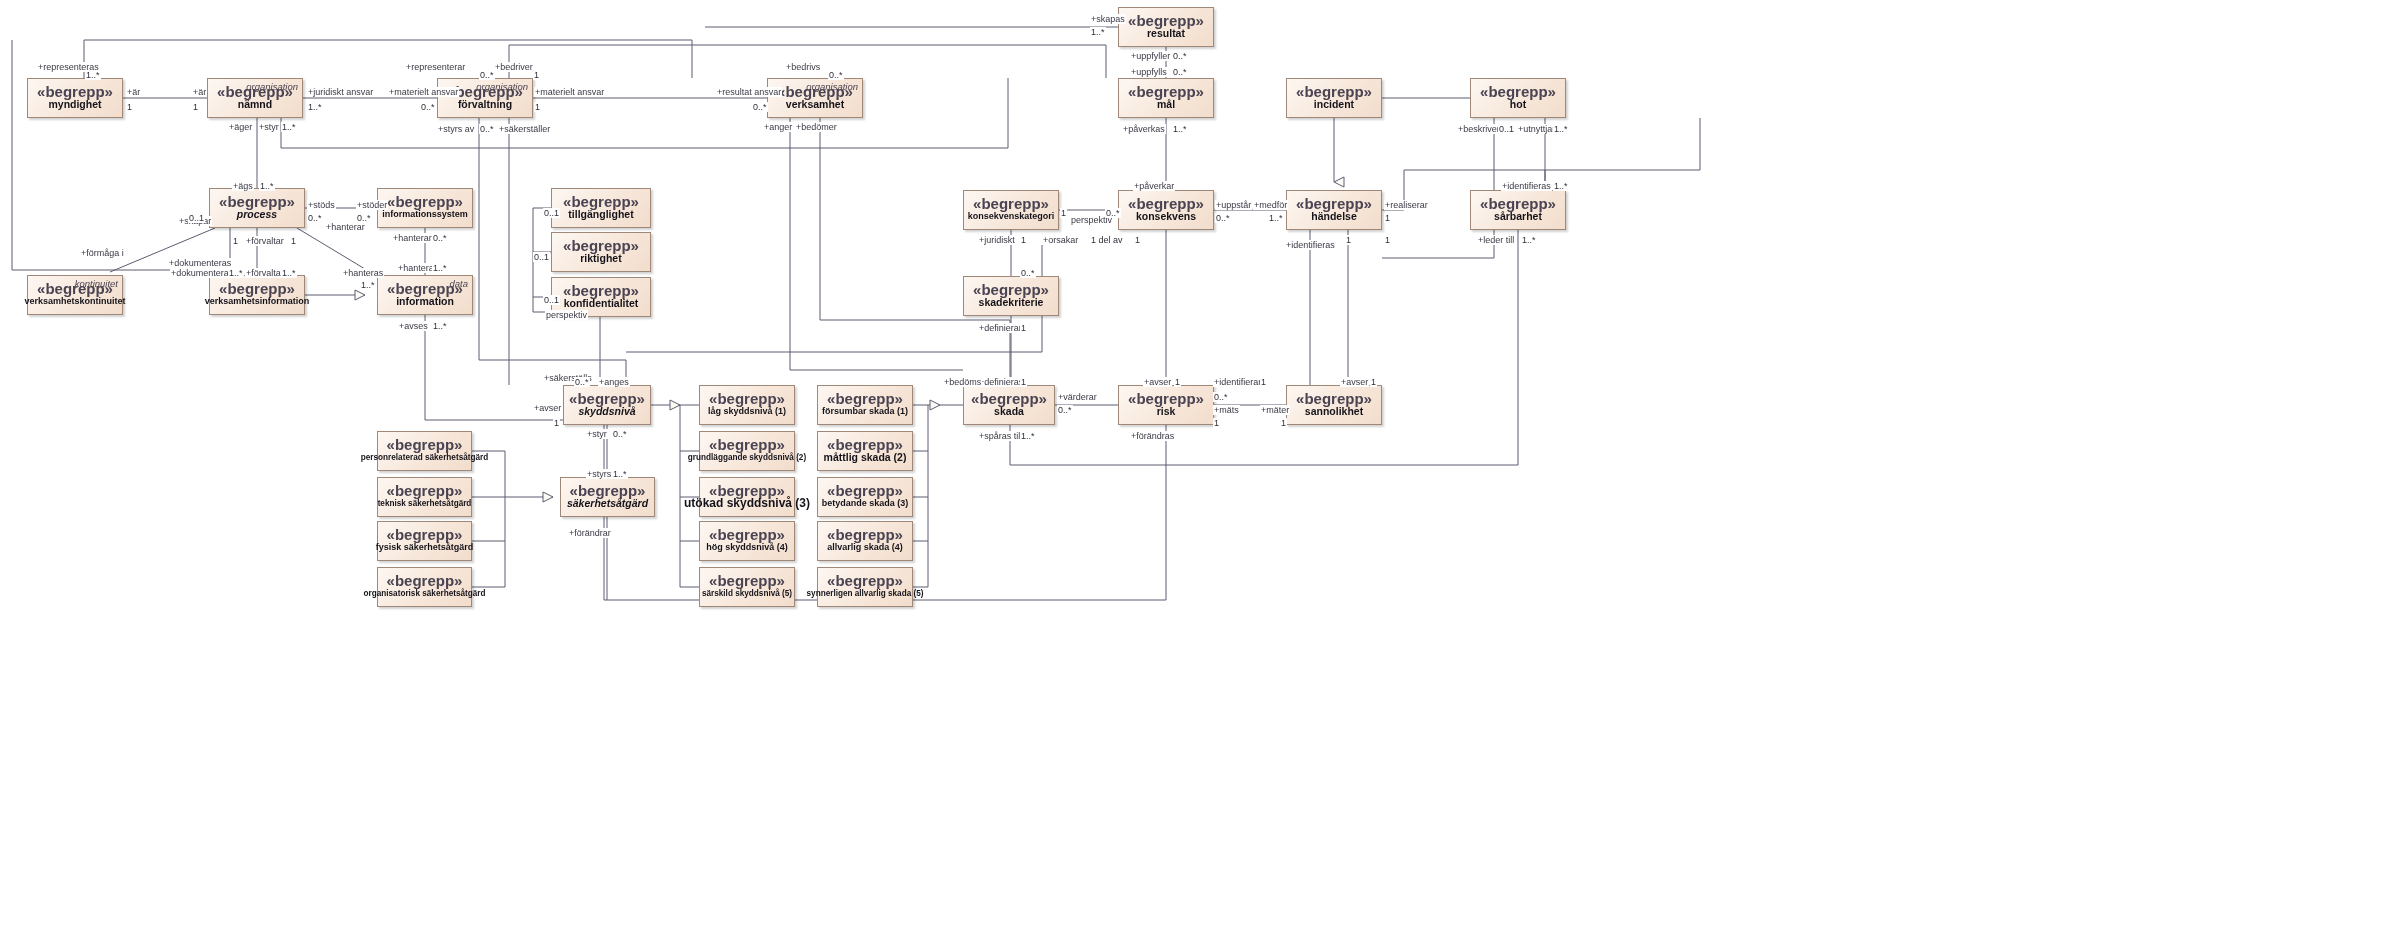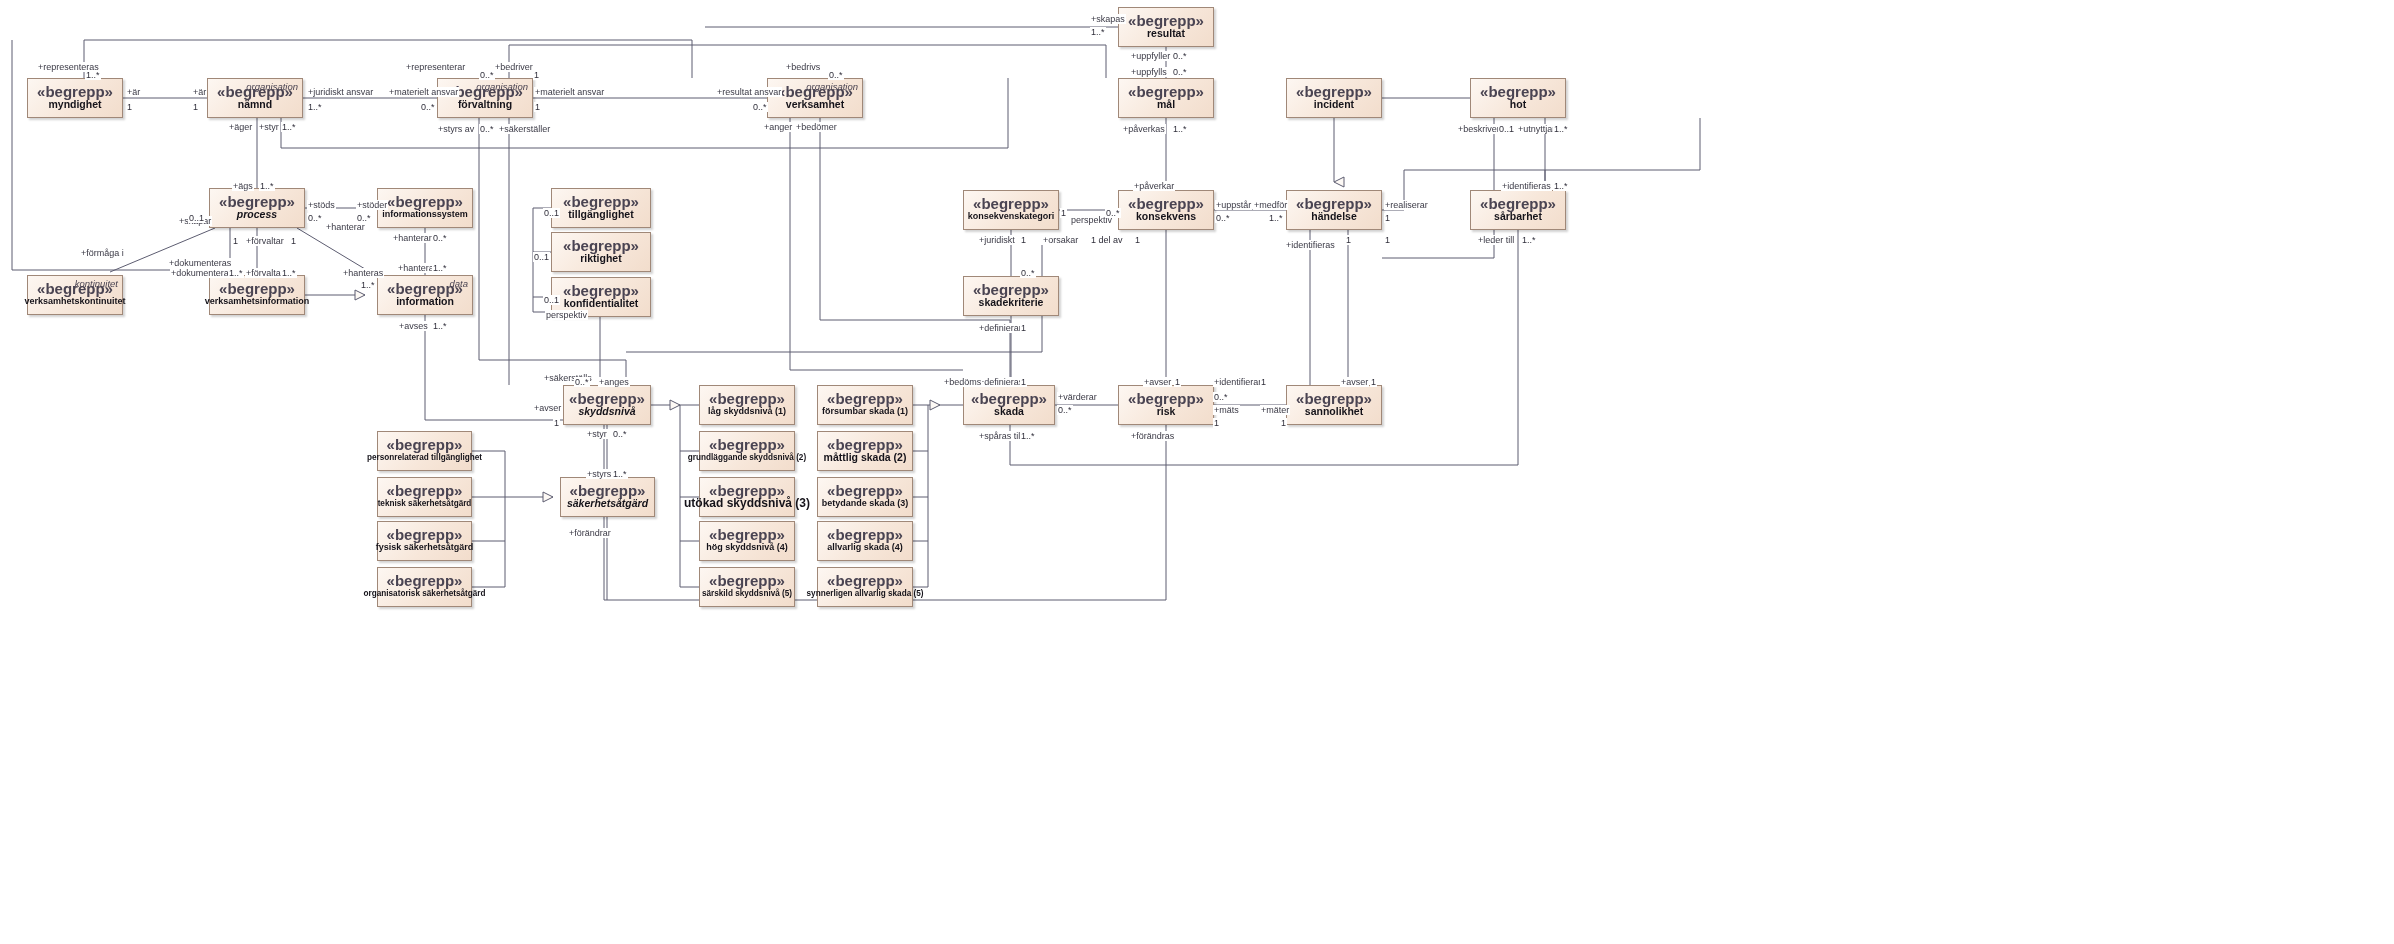--- a/index.html
+++ b/index.html
@@ -252,21 +252,21 @@
       <div class="node" style="left: 1286px; top: 385px; width: 96px; height: 40px;">
         <div class="stereo">«begrepp»</div>
         <div class="nm">sannolikhet</div>
       </div>
       <div class="node" style="left: 560px; top: 477px; width: 95px; height: 40px;">
         <div class="stereo">«begrepp»</div>
         <div class="nm ital">säkerhetsåtgärd</div>
       </div>
       <div class="node" style="left: 377px; top: 431px; width: 95px; height: 40px;">
         <div class="stereo">«begrepp»</div>
-        <div class="nm" style="font-size: 8.2px;">personrelaterad tillgänglighet</div>
+        <div class="nm" style="font-size: 8.2px;">personrelaterad säkerhetsåtgärd</div>
       </div>
       <div class="node" style="left: 377px; top: 477px; width: 95px; height: 40px;">
         <div class="stereo">«begrepp»</div>
         <div class="nm" style="font-size: 8.2px;">teknisk säkerhetsåtgärd</div>
       </div>
       <div class="node" style="left: 377px; top: 521px; width: 95px; height: 40px;">
         <div class="stereo">«begrepp»</div>
         <div class="nm" style="font-size: 9px;">fysisk säkerhetsåtgärd</div>
       </div>
       <div class="node" style="left: 377px; top: 567px; width: 95px; height: 40px;">

